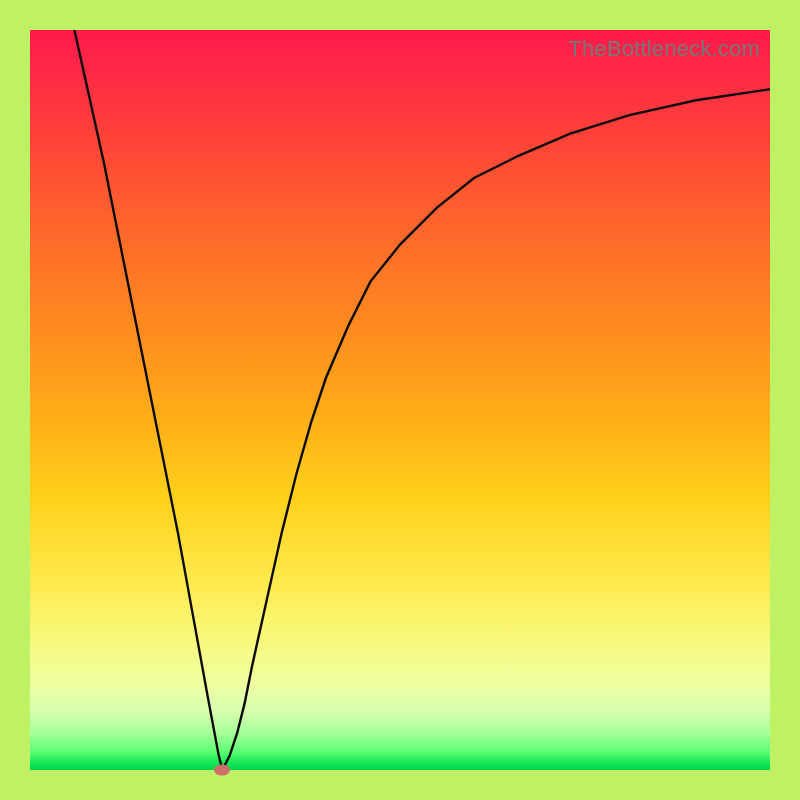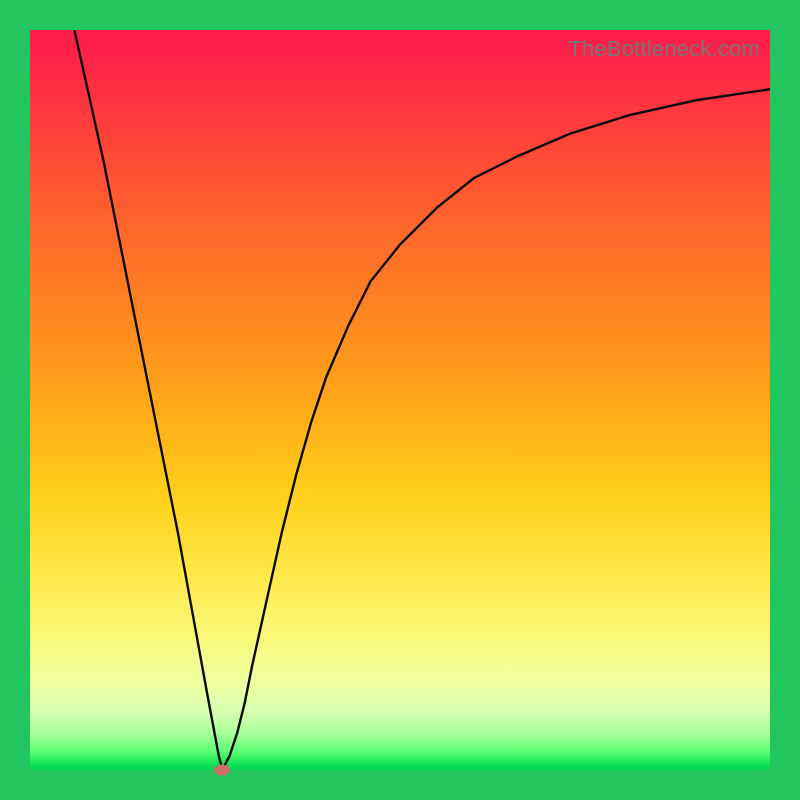--- a/index.html
+++ b/index.html
@@ -8,21 +8,21 @@
     width: 800px;
     height: 800px;
     background: #000;
     font-family: Arial, Helvetica, sans-serif;
     overflow: hidden;
   }
   .frame {
     position: relative;
     width: 800px;
     height: 800px;
-    background: #22c55e;
+    background: #bef264;
   }
   .plot {
     position: absolute;
     left: 30px;
     top: 30px;
     width: 740px;
     height: 740px;
     background: linear-gradient(to bottom,
       #ff1a4b 0%,
       #ff2a45 6%,

